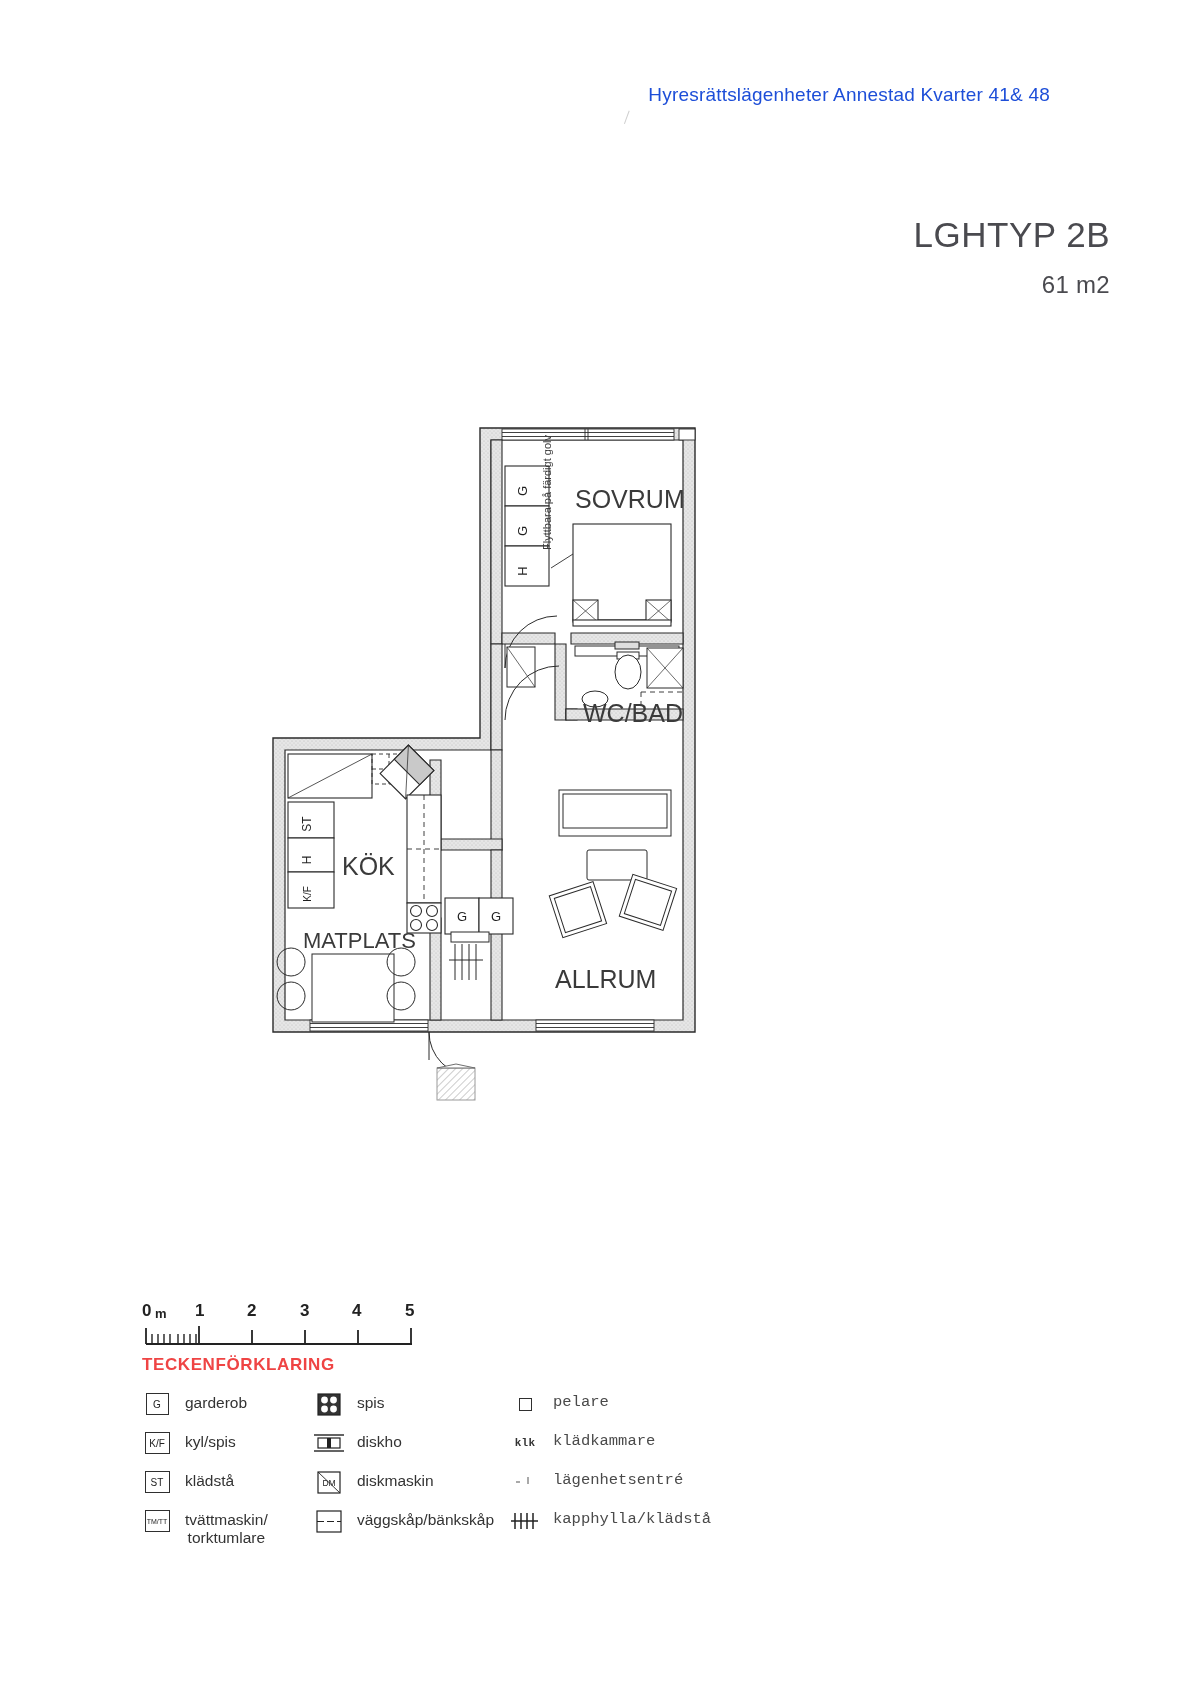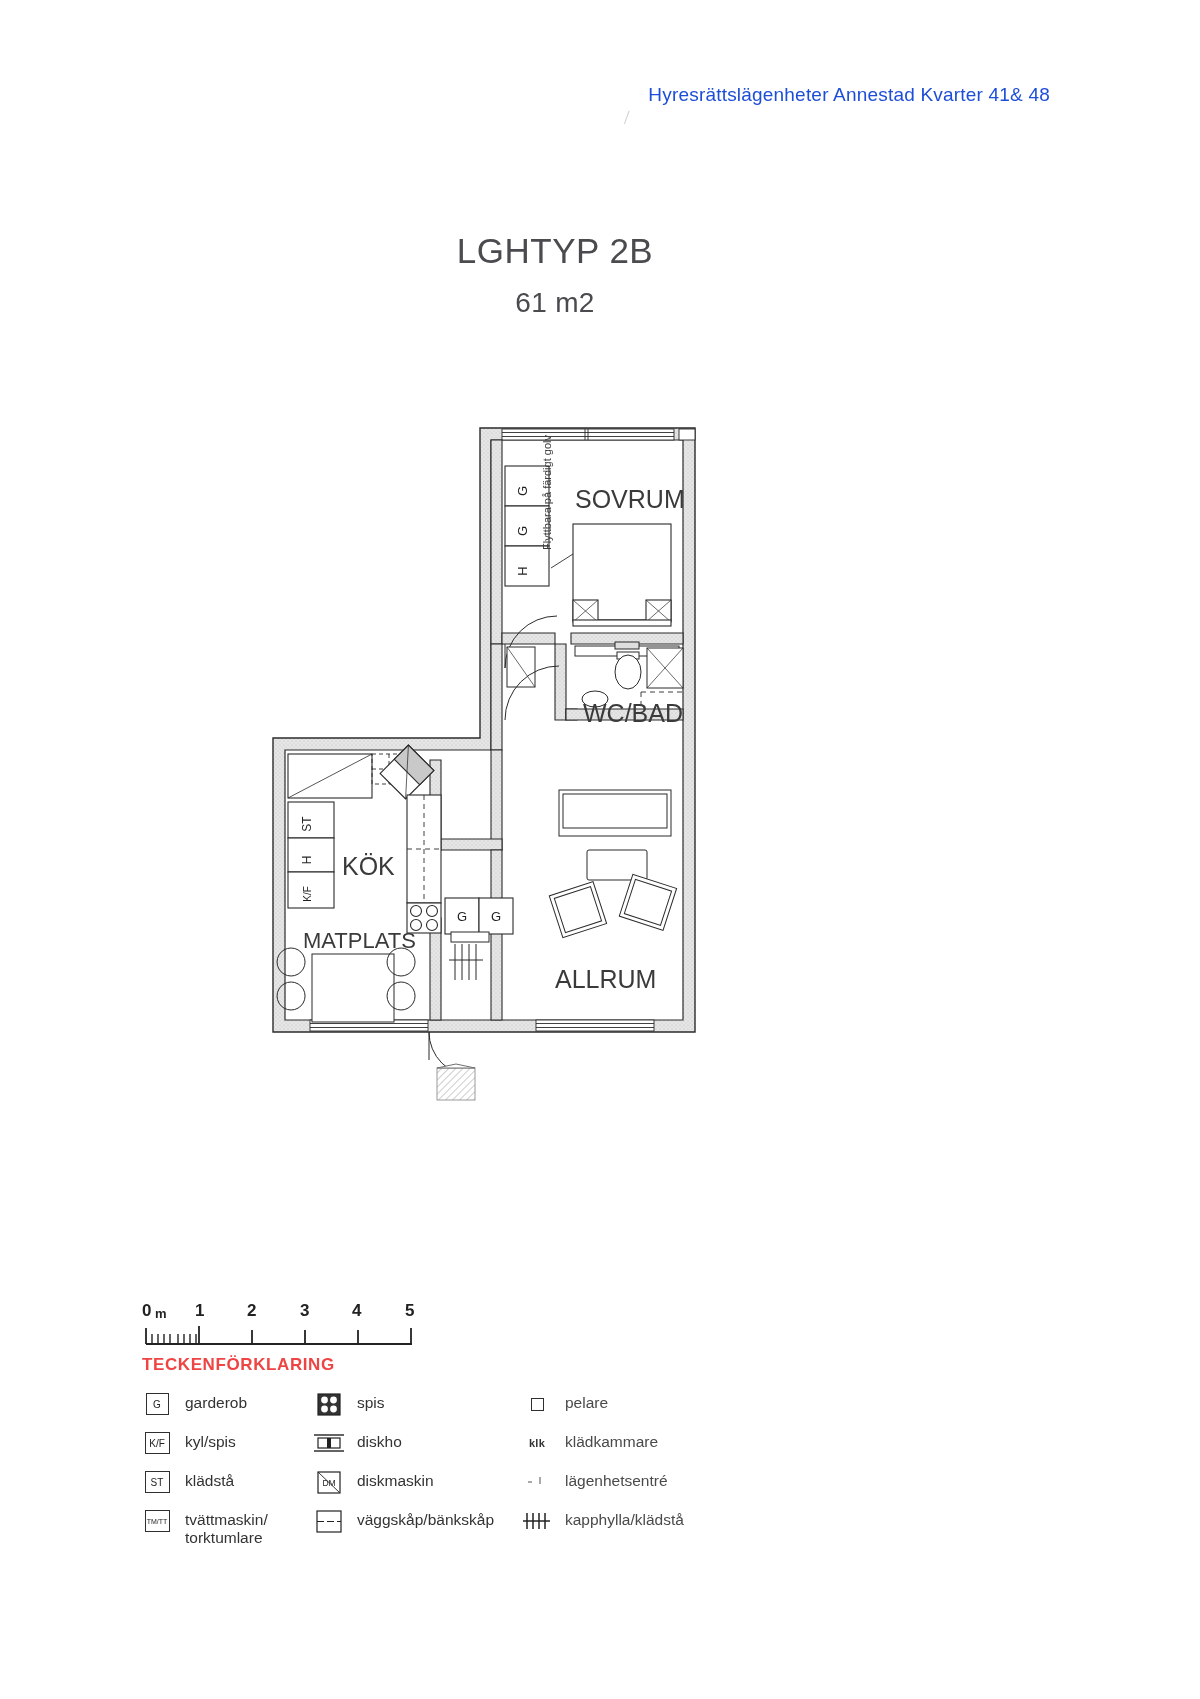--- a/index.html
+++ b/index.html
@@ -33,40 +33,40 @@
     left: 626px;
     width: 10px;
     height: 14px;
     border-left: 1px solid #cfcfcf;
     transform: rotate(20deg);
   }
 
   
   .title-block {
     position: absolute;
-    top: 232px;
+    top: 216px;
     left: 0;
     width: 1110px;
-    text-align: center;
+    text-align: right;
   }
   .lgh-title {
     font-size: 35px;
     color: #4a4a4f;
     letter-spacing: 0.5px;
     line-height: 1.1;
   }
   .lgh-sub1 {
     margin-top: 46px;
     font-size: 25px;
     color: #4a4a4f;
     letter-spacing: 0.3px;
   }
   .lgh-sub2 {
     margin-top: 16px;
-    font-size: 28px;
+    font-size: 24px;
     color: #4a4a4f;
     letter-spacing: 0.3px;
   }
 
   
   .plan-wrap {
     position: absolute;
     top: 420px;
     left: 255px;
     width: 470px;
@@ -96,21 +96,21 @@
     top: 1392px;
     left: 140px;
     width: 620px;
   }
   .legend-col {
     position: absolute;
     top: 0;
   }
   .legend-col.c1 { left: 0; }
   .legend-col.c2 { left: 172px; }
-  .legend-col.c3 { left: 380px; }
+  .legend-col.c3 { left: 368px; font-family: Liberation Mono, monospace; }
 
   .legend-row {
     display: flex;
     align-items: flex-start;
     height: 39px;
   }
   .legend-sym {
     width: 34px;
     min-width: 34px;
     height: 24px;
@@ -118,20 +118,21 @@
     align-items: center;
     justify-content: center;
     margin-right: 11px;
   }
   .legend-label {
     font-size: 15.5px;
     color: #333;
     line-height: 1.15;
     white-space: pre-line;
     padding-top: 2px;
+    text-align: center;
   }
   .legend-col.c3 .legend-label { color: #4a4a4a; }
 
   
   .box {
     box-sizing: border-box;
     border: 1.3px solid #2f2f2f;
     display: flex;
     align-items: center;
     justify-content: center;

